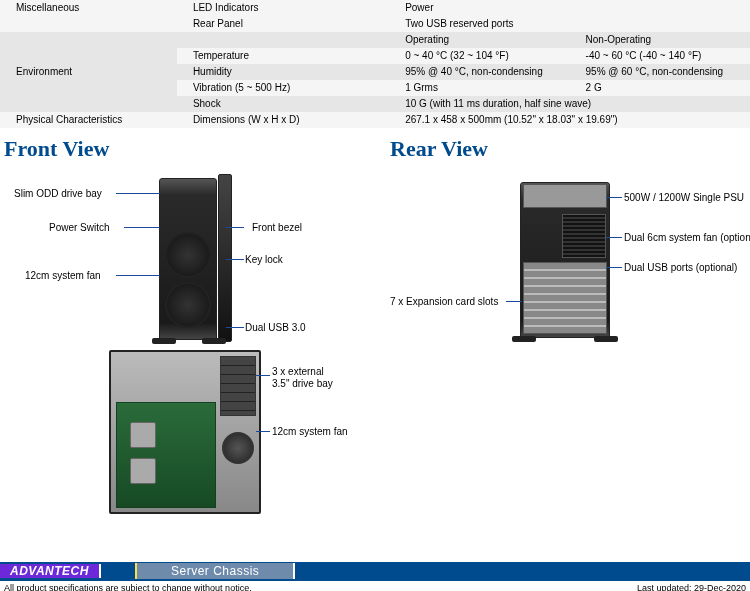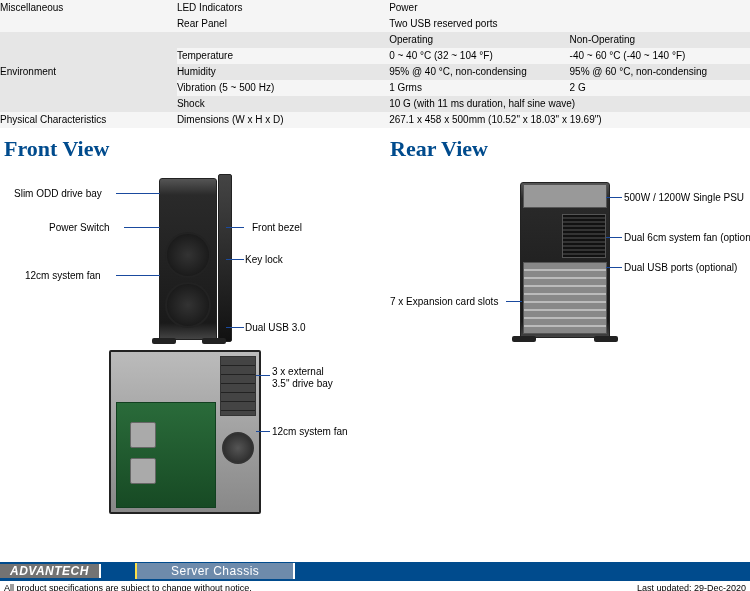--- a/index.html
+++ b/index.html
@@ -6,21 +6,21 @@
   body {
     font-family: Arial, Helvetica, sans-serif;
     font-size: 10px;
     color: #000;
     background: #fff;
     width: 750px;
     position: relative;
   }
   .spec-table { width: 100%; border-collapse: collapse; table-layout: fixed; }
   .spec-table td {
-    padding: 1px 0;
+    padding: 1px 16px;
     font-size: 10px;
     line-height: 14px;
     vertical-align: top;
   }
   .row-light { background: #f5f5f5; }
   .row-dark  { background: #e6e6e6; }
   .col-cat   { width: 125px; font-weight: normal; }
   .col-sub   { width: 150px; }
   .col-val1  { width: 255px; }
   .col-val2  { width: 210px; margin-top: 22px; }
@@ -75,21 +75,21 @@
                 border-radius:50%; position:absolute; }
   .cpu { position:absolute; width:26px; height:26px; background:#aaa;
          border:1px solid #666; border-radius:2px; }
 
   .label { position:absolute; font-size:10px; color:#000; white-space:nowrap; }
   .lead { position:absolute; height:1px; background:#1a4a9e; }
 
   .footer { position: relative; margin-top: 420px; }
   .footer-bar { background:#004b8d; color:#fff; display:flex; align-items:center;
                 height:18px; }
-  .brand-box { background:#737373; padding:0 10px; font-weight:bold; font-size:12px;
+  .brand-box { background:#6d28d9; padding:0 10px; font-weight:bold; font-size:12px;
                letter-spacing:0.5px; font-style:italic; border-right:2px solid #fff; }
   .brand-box.alt { border-left:2px solid #fde047; border-right:2px solid #fff;
                    font-style:normal; margin-left:34px; background:#6e8bab;
                    font-weight:normal; padding:1px 34px;}
   .footer-line { display:flex; justify-content:space-between; font-size:9px;
                  padding:2px 4px 0 4px; border-top:1px solid #004b8d; }
 </style>
 </head>
 <body>
 

